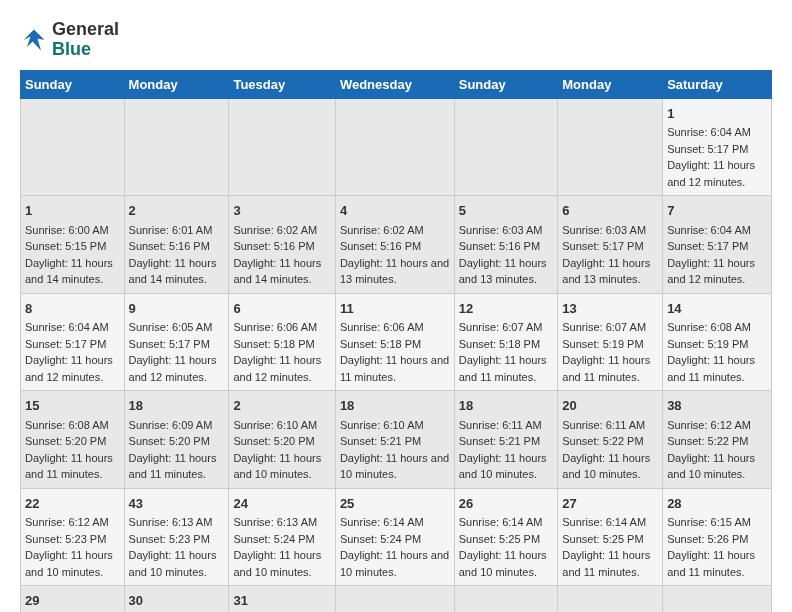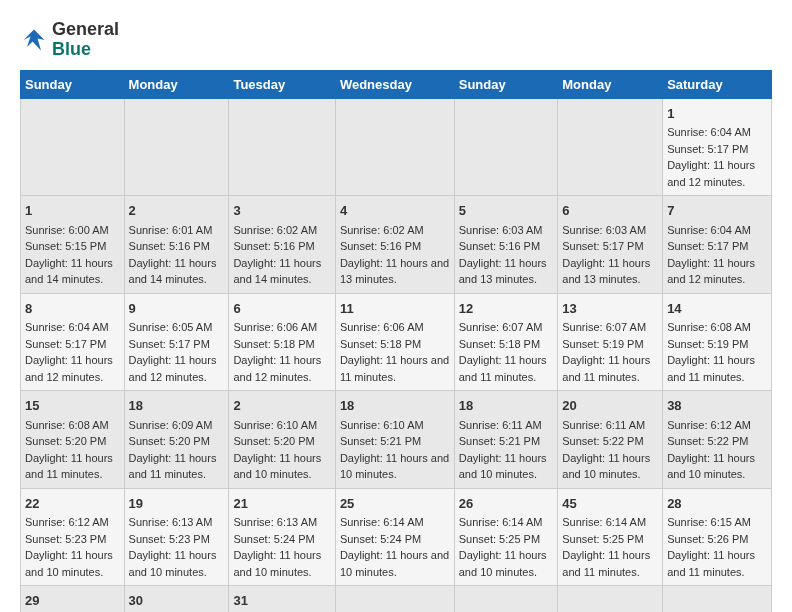--- a/index.html
+++ b/index.html
@@ -179,29 +179,29 @@
         <td><span class="day-num">18</span>
 <span class="day-info">Sunrise: 6:11 AM<br>Sunset: 5:21 PM<br>Daylight: 11 hours and 10 minutes.</span></td>
         <td><span class="day-num">20</span>
 <span class="day-info">Sunrise: 6:11 AM<br>Sunset: 5:22 PM<br>Daylight: 11 hours and 10 minutes.</span></td>
         <td><span class="day-num">38</span>
 <span class="day-info">Sunrise: 6:12 AM<br>Sunset: 5:22 PM<br>Daylight: 11 hours and 10 minutes.</span></td>
       </tr>
       <tr>
         <td><span class="day-num">22</span>
 <span class="day-info">Sunrise: 6:12 AM<br>Sunset: 5:23 PM<br>Daylight: 11 hours and 10 minutes.</span></td>
-        <td><span class="day-num">19</span>
+        <td><span class="day-num">43</span>
 <span class="day-info">Sunrise: 6:13 AM<br>Sunset: 5:23 PM<br>Daylight: 11 hours and 10 minutes.</span></td>
-        <td><span class="day-num">21</span>
+        <td><span class="day-num">24</span>
 <span class="day-info">Sunrise: 6:13 AM<br>Sunset: 5:24 PM<br>Daylight: 11 hours and 10 minutes.</span></td>
         <td><span class="day-num">25</span>
 <span class="day-info">Sunrise: 6:14 AM<br>Sunset: 5:24 PM<br>Daylight: 11 hours and 10 minutes.</span></td>
         <td><span class="day-num">26</span>
 <span class="day-info">Sunrise: 6:14 AM<br>Sunset: 5:25 PM<br>Daylight: 11 hours and 10 minutes.</span></td>
-        <td><span class="day-num">45</span>
+        <td><span class="day-num">27</span>
 <span class="day-info">Sunrise: 6:14 AM<br>Sunset: 5:25 PM<br>Daylight: 11 hours and 11 minutes.</span></td>
         <td><span class="day-num">28</span>
 <span class="day-info">Sunrise: 6:15 AM<br>Sunset: 5:26 PM<br>Daylight: 11 hours and 11 minutes.</span></td>
       </tr>
       <tr>
         <td>
           <span class="day-num">29</span>
 </td>
         <td>
           <span class="day-num">30</span>

